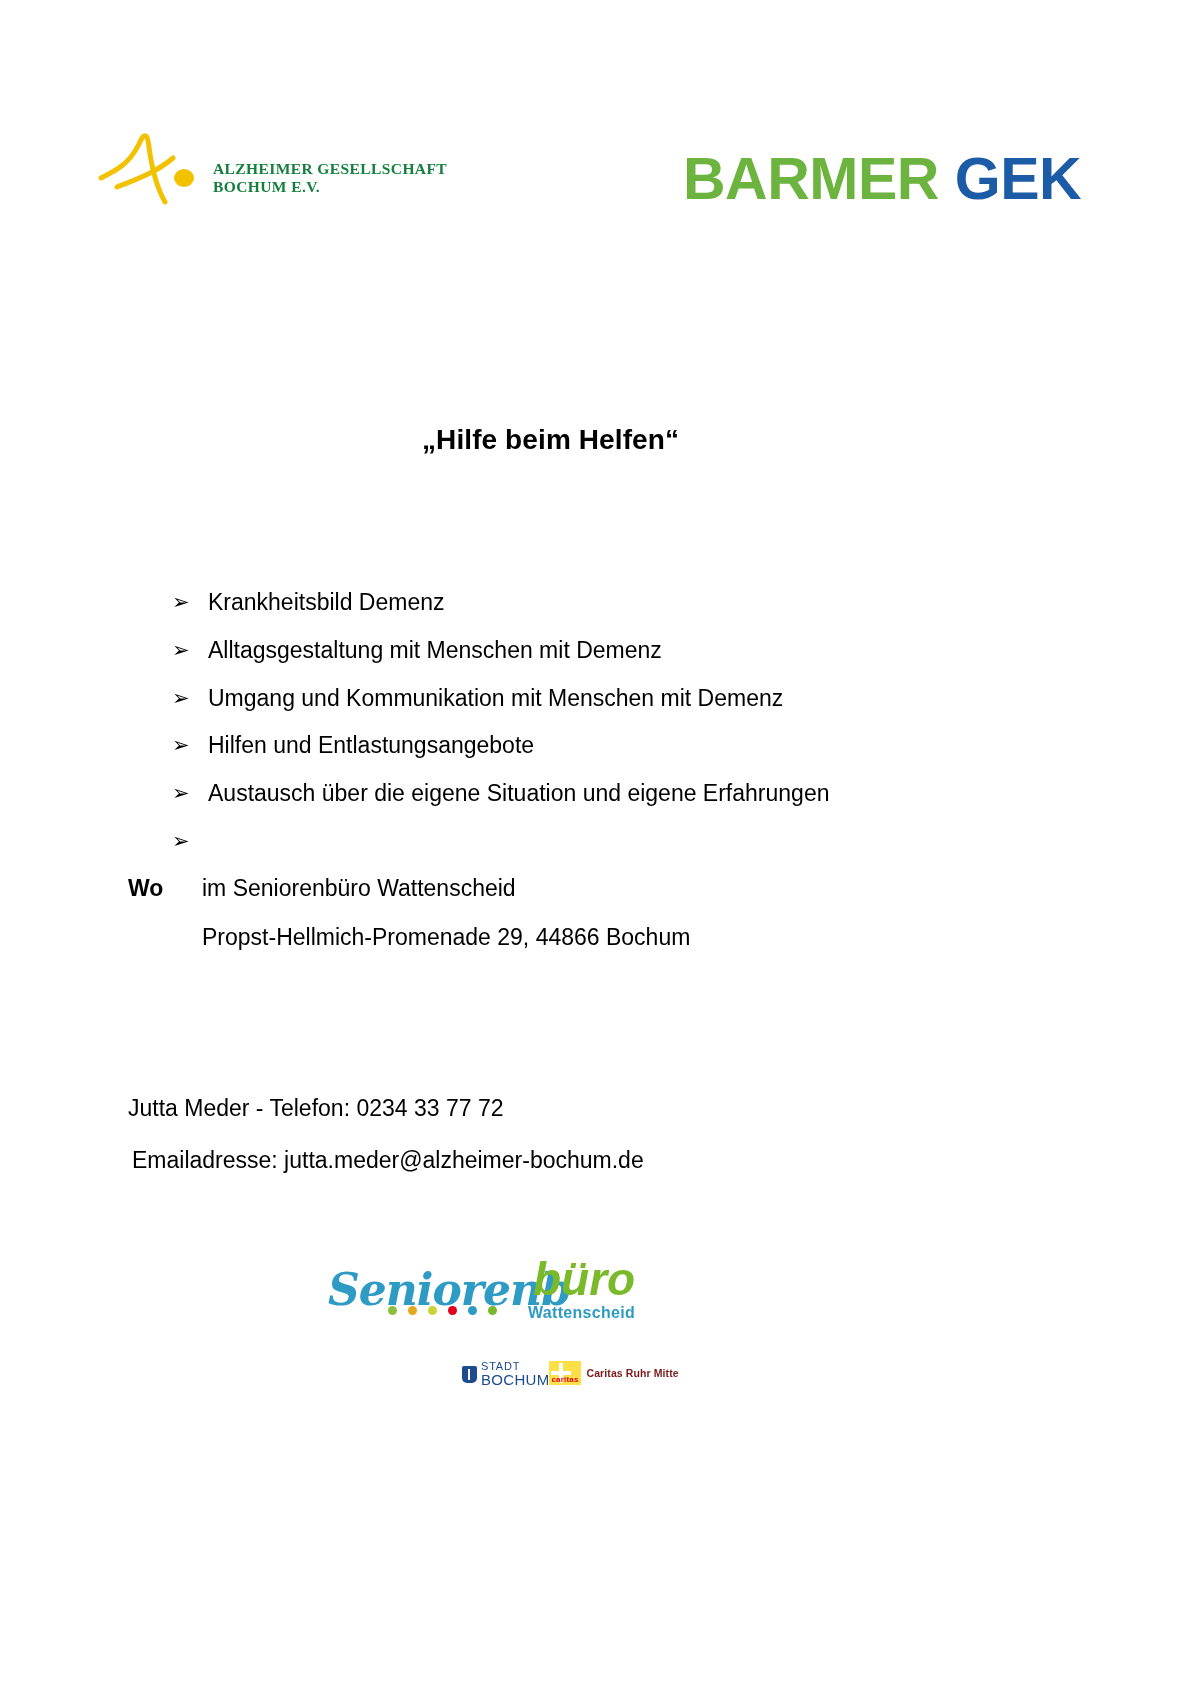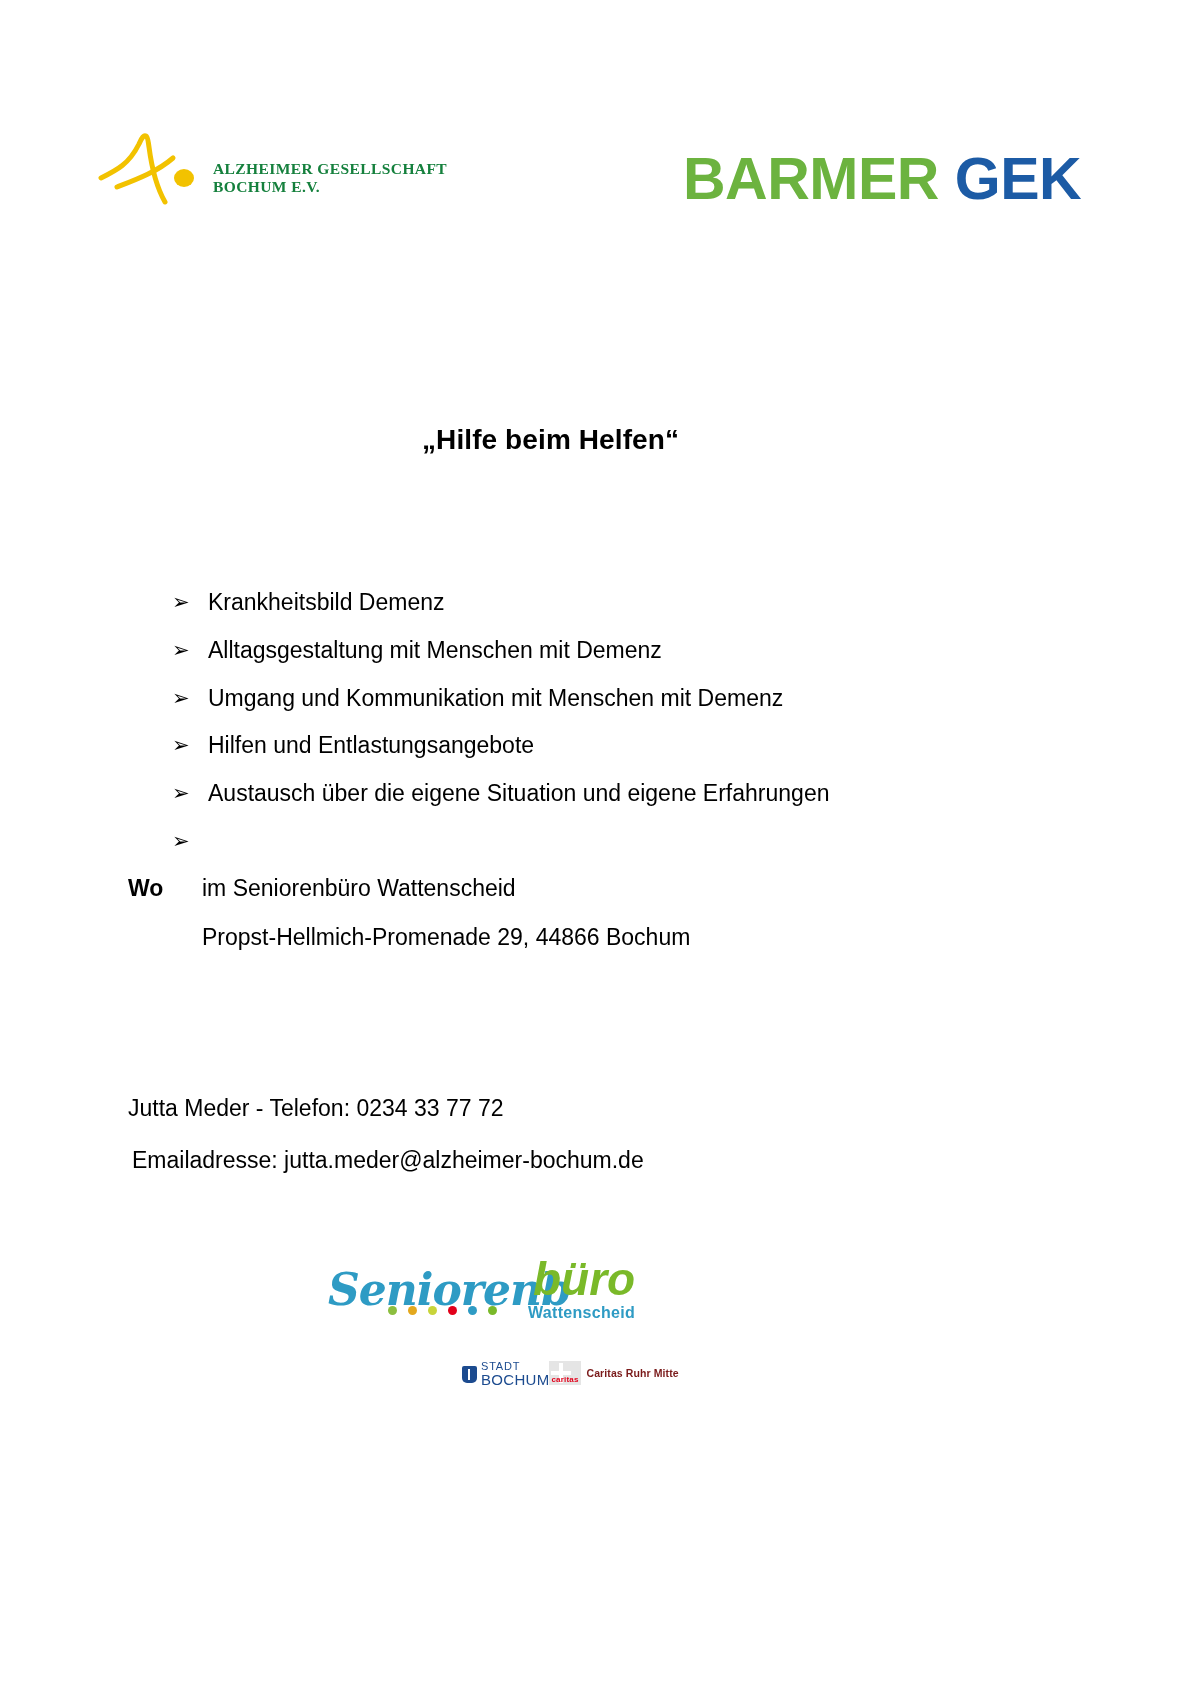--- a/index.html
+++ b/index.html
@@ -245,21 +245,21 @@
     font-family: "Liberation Sans", sans-serif;
     color: #1C4B8F;
     line-height: 1.0;
   }
   .mark-stadt .st .s1 { font-size: 11px; letter-spacing: 0.8px; display: block; }
   .mark-stadt .st .s2 { font-size: 15px; font-weight: normal; letter-spacing: 0.3px; display: block; }
 
   .mark-caritas { display: flex; align-items: center; gap: 5px; }
   .caritas-flame {
     width: 32px; height: 24px;
-    background: #e5e5e5;
+    background: #fde047;
     position: relative;
     flex: none;
   }
   .caritas-flame::before {
     content: "";
     position: absolute;
     left: 10px; top: 2px;
     width: 4px; height: 20px;
     background: #fff;
   }

